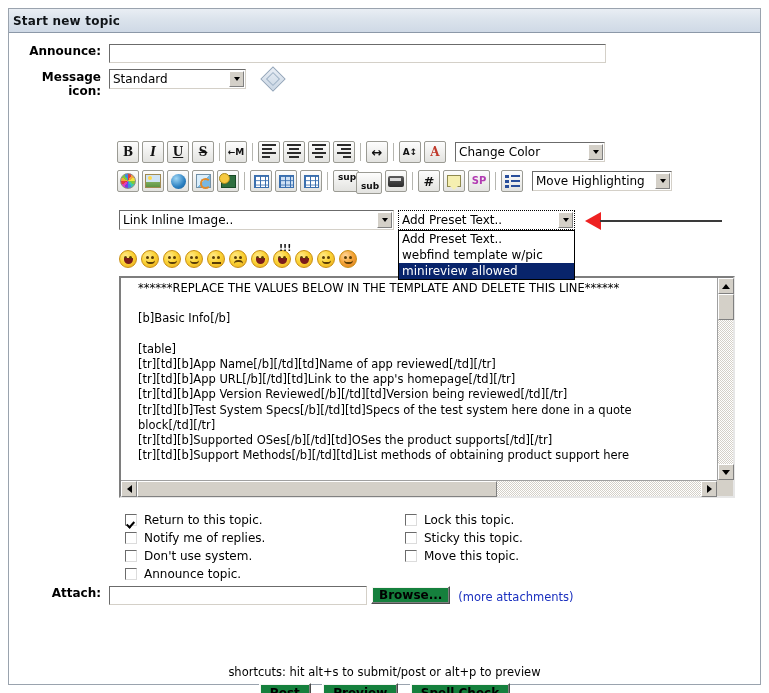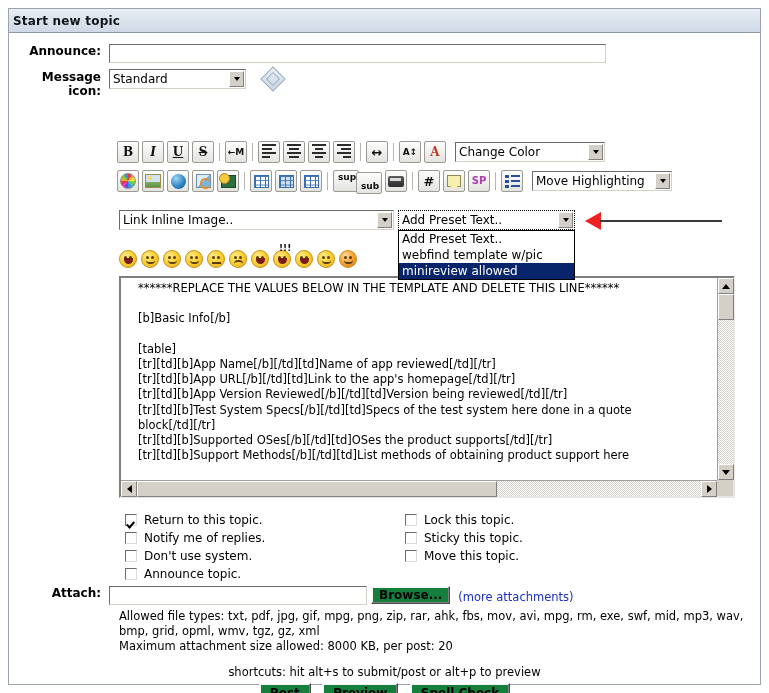--- a/index.html
+++ b/index.html
@@ -585,25 +585,20 @@
         </div>
       </div>
 
       <div class="row" style="position:absolute; left:0; top:553px; width:100%;">
         <div class="lbl">Attach:</div>
         <input class="text-input" style="width: 258px;" value="">
         <button class="btn-classic" style="margin-left:4px; padding:1px 7px;">Browse...</button>
         <a class="bluelink" style="margin-left:8px; margin-top:4px;" href="#">(more attachments)</a>
       </div>
 
-      <div style="position:absolute; left:110px; top:576px;">
-        <div class="note">Allowed file types: txt, pdf, jpg, gif, mpg, png, zip, rar, ahk, fbs, mov, avi, mpg, rm, exe, swf, mid, mp3, wav,</div>
-        <div class="note">bmp, grid, opml, wmv, tgz, gz, xml</div>
-        <div class="note">Maximum attachment size allowed: 8000 KB, per post: 20</div>
-      </div>
 
       <div style="position:absolute; left:0; top:632px; width:100%; text-align:center;">
         <div style="font-size:11.5px;">shortcuts: hit alt+s to submit/post or alt+p to preview</div>
         <div style="margin-top:4px;">
           <button class="btn-classic" style="margin:0 4px;">Post</button>
           <button class="btn-classic" style="margin:0 4px;">Preview</button>
           <button class="btn-classic" style="margin:0 4px;">Spell Check</button>
         </div>
       </div>
 

